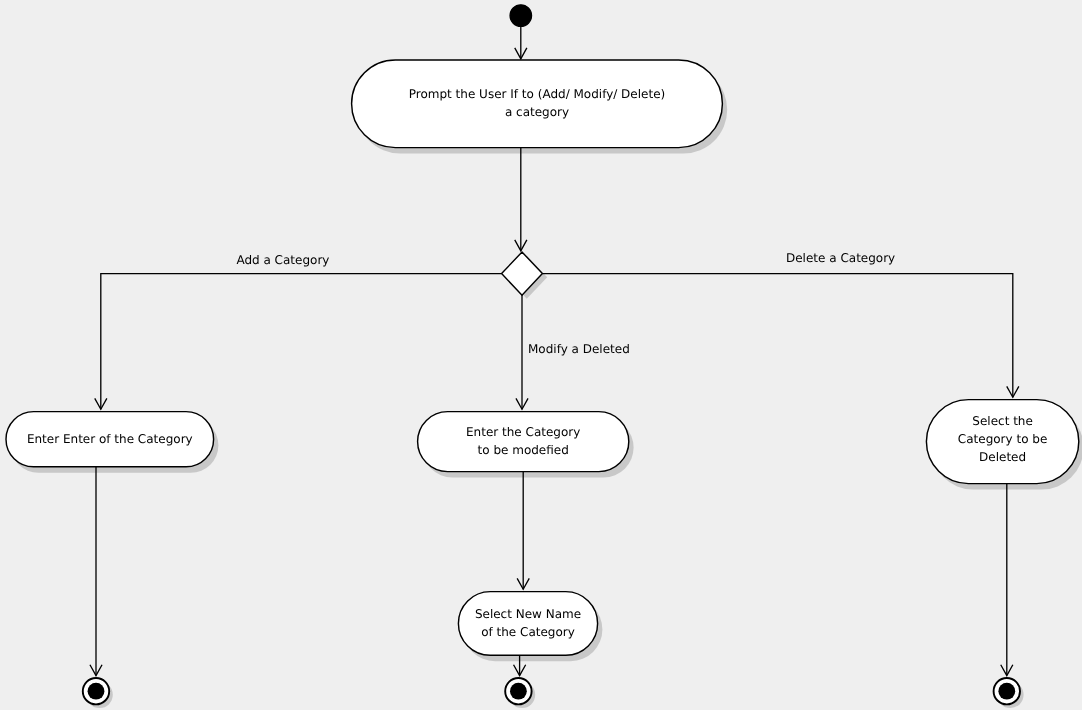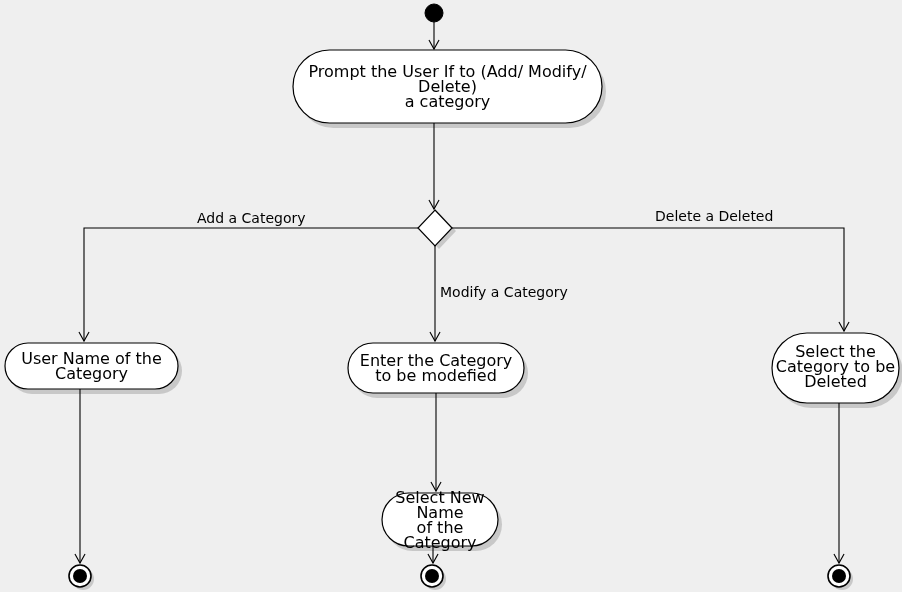--- a/index.html
+++ b/index.html
@@ -23,30 +23,30 @@
     left: 0;
     top: 0;
     width: 902px;
     height: 592px;
   }
   .node-label {
     position: absolute;
     text-align: center;
     color: #000000;
     font-family: "DejaVu Sans", sans-serif;
-    font-size: 16px;
+    font-size: 10px;
     line-height: 15px;
     white-space: pre-line;
     pointer-events: none;
   }
   .edge-label {
     position: absolute;
     color: #000000;
     font-family: "DejaVu Sans", sans-serif;
-    font-size: 14px;
+    font-size: 10px;
     line-height: 14px;
     white-space: nowrap;
   }
 </style>
 </head>
 <body>
 
 <div id="diagram-canvas">
 
   <svg id="diagram-svg" viewBox="0 0 902 592">
@@ -116,31 +116,31 @@
       <g>
         <circle cx="839" cy="576" r="11" fill="#ffffff" stroke="#000000" stroke-width="1.6"></circle>
         <circle cx="839" cy="576" r="7" fill="#000000" stroke="none"></circle>
       </g>
     </g>
   </svg>
 
   <div class="node-label" style="left:293px; top:57px; width:309px; height:59px; display:flex; align-items:center; justify-content:center;">Prompt the User If to (Add/ Modify/ Delete)
 a category</div>
 
-  <div class="node-label" style="left:5px; top:343px; width:173px; height:46px; display:flex; align-items:center; justify-content:center;">User Name of the Category</div>
+  <div class="node-label" style="left:5px; top:343px; width:173px; height:46px; display:flex; align-items:center; justify-content:center;">Enter Enter of the Category</div>
 
   <div class="node-label" style="left:348px; top:343px; width:176px; height:50px; display:flex; align-items:center; justify-content:center;">Enter the Category
 to be modefied</div>
 
   <div class="node-label" style="left:772px; top:333px; width:127px; height:66px; display:flex; align-items:center; justify-content:center;">Select the
 Category to be
 Deleted</div>
 
   <div class="node-label" style="left:382px; top:493px; width:116px; height:53px; display:flex; align-items:center; justify-content:center;">Select New Name
 of the Category</div>
 
   <div class="edge-label" style="left:197px; top:211px;">Add a Category</div>
 
-  <div class="edge-label" style="left:440px; top:285px;">Modify a Category</div>
+  <div class="edge-label" style="left:440px; top:285px;">Modify a Deleted</div>
 
-  <div class="edge-label" style="left:655px; top:209px;">Delete a Deleted</div>
+  <div class="edge-label" style="left:655px; top:209px;">Delete a Category</div>
 
 </div>
 
 </body></html>

